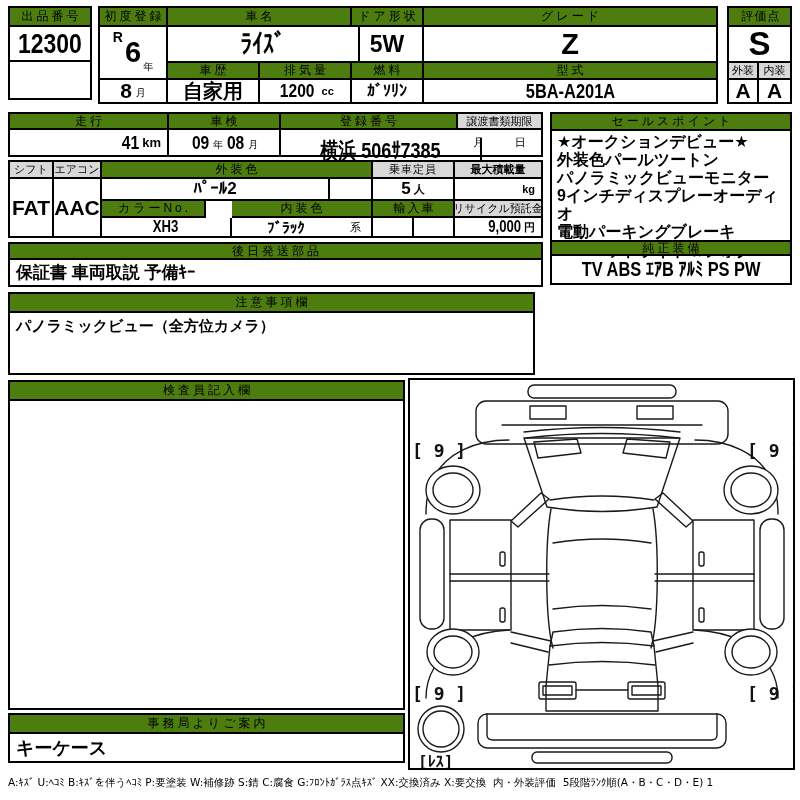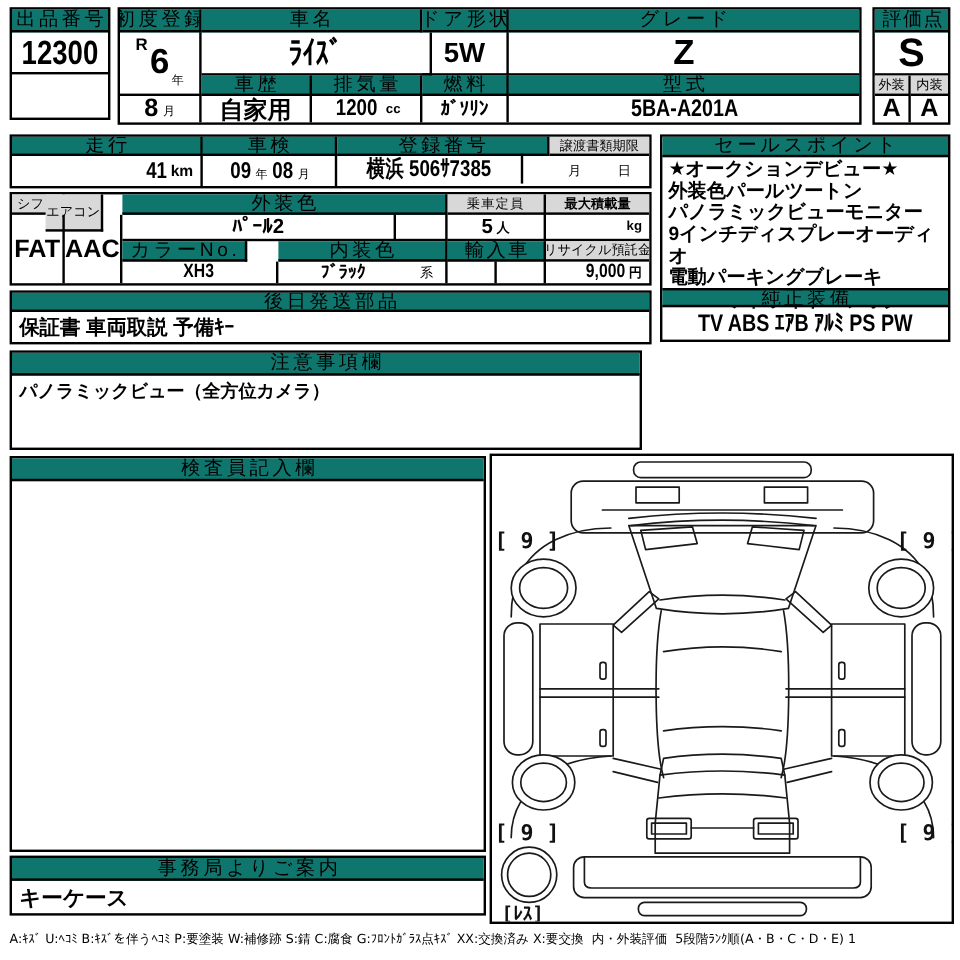--- a/index.html
+++ b/index.html
@@ -1,21 +1,21 @@
 <!DOCTYPE html>
 <html><head>
 <meta charset="utf-8">
 <style>
   html,body{margin:0;padding:0;background:#fff;}
   #sheet{position:relative;width:800px;height:800px;background:#fff;color:#000;
          font-family:"Liberation Sans","DejaVu Sans",sans-serif;overflow:hidden;}
   .box{position:absolute;border:2px solid #000;background:#fff;box-sizing:border-box;}
   .c{position:absolute;box-sizing:border-box;display:flex;align-items:center;justify-content:center;
      white-space:nowrap;overflow:hidden;}
-  .h{background:#0f766e;font-size:16px;letter-spacing:3px;text-indent:3px;font-weight:normal;}
+  .h{background:#4d7c0f;font-size:12px;letter-spacing:3px;text-indent:3px;font-weight:normal;}
   .h2{background:#d8d8d8;font-size:11px;letter-spacing:0px;font-weight:normal;}
   .br{border-right:2px solid #000;}
   .bb{border-bottom:2px solid #000;}
   .num{display:inline-block;transform:scaleX(.82);transform-origin:center;font-weight:bold;}
   .numR{display:inline-block;transform:scaleX(.82);transform-origin:right;font-weight:bold;}
   .unit{font-size:11px;font-weight:bold;margin-left:3px;}
   .left{justify-content:flex-start;padding-left:6px;}
   .right{justify-content:flex-end;padding-right:6px;}
   .lines{position:absolute;box-sizing:border-box;padding:2px 5px;font-weight:bold;font-size:16px;line-height:18.1px;}
   .legend{position:absolute;font-size:10.5px;white-space:pre;font-family:"DejaVu Sans","Liberation Sans",sans-serif;}
@@ -89,32 +89,32 @@
     <div class="c br right" style="left:0;top:16px;width:159px;height:25px;">
       <span class="numR" style="font-size:19px;">41</span>
       <span class="unit" style="font-size:13px;">km</span>
     </div>
     <div class="c br" style="left:159px;top:16px;width:112px;height:25px;">
       <span class="num" style="font-size:19px;">09</span>
       <span style="font-size:10px;align-self:flex-end;margin:0 2px 3px;">年</span>
       <span class="num" style="font-size:19px;">08</span>
       <span style="font-size:10px;align-self:flex-end;margin:0 0 3px 2px;">月</span>
     </div>
-    <div class="c br" style="left:271px;top:14px;width:155px;height:25px;font-size:19px;">
+    <div class="c br" style="left:271px;top:24px;width:201px;height:25px;font-size:22px;">
         <span class="num">横浜 506ｻ7385</span>
       </div>
     <div class="c" style="left:448px;top:16px;width:83px;height:25px;font-size:11px;justify-content:space-around;">
       <span>月</span>
       <span>日</span>
     </div>
   </div>
 
   <div class="box" style="left:8px;top:160px;width:535px;height:78px;">
     <div class="c h2 br bb" style="left:0;top:0;width:44px;height:17px;">シフト</div>
-    <div class="c h2 br bb" style="left:28px;top:0;width:48px;height:31px;">エアコン</div>
+    <div class="c h2 br bb" style="left:44px;top:0;width:48px;height:17px;">エアコン</div>
     <div class="c br" style="left:0;top:17px;width:44px;height:57px;font-size:21px;font-weight:bold;">FAT</div>
     <div class="c br" style="left:44px;top:17px;width:48px;height:57px;font-size:21px;font-weight:bold;">AAC</div>
 
     <div class="c h br bb" style="left:92px;top:0;width:271px;height:17px;">外装色</div>
     <div class="c h2 br bb" style="left:363px;top:0;width:82px;height:17px;letter-spacing:1px;">乗車定員</div>
     <div class="c h2 bb" style="left:445px;top:0;width:86px;height:17px;font-weight:bold;">最大積載量</div>
 
     <div class="c br bb" style="left:92px;top:17px;width:228px;height:22px;font-size:17px;font-weight:bold;">ﾊﾟｰﾙ2</div>
     <div class="c br bb" style="left:320px;top:17px;width:43px;height:22px;"></div>
     <div class="c br bb" style="left:363px;top:17px;width:82px;height:22px;">

